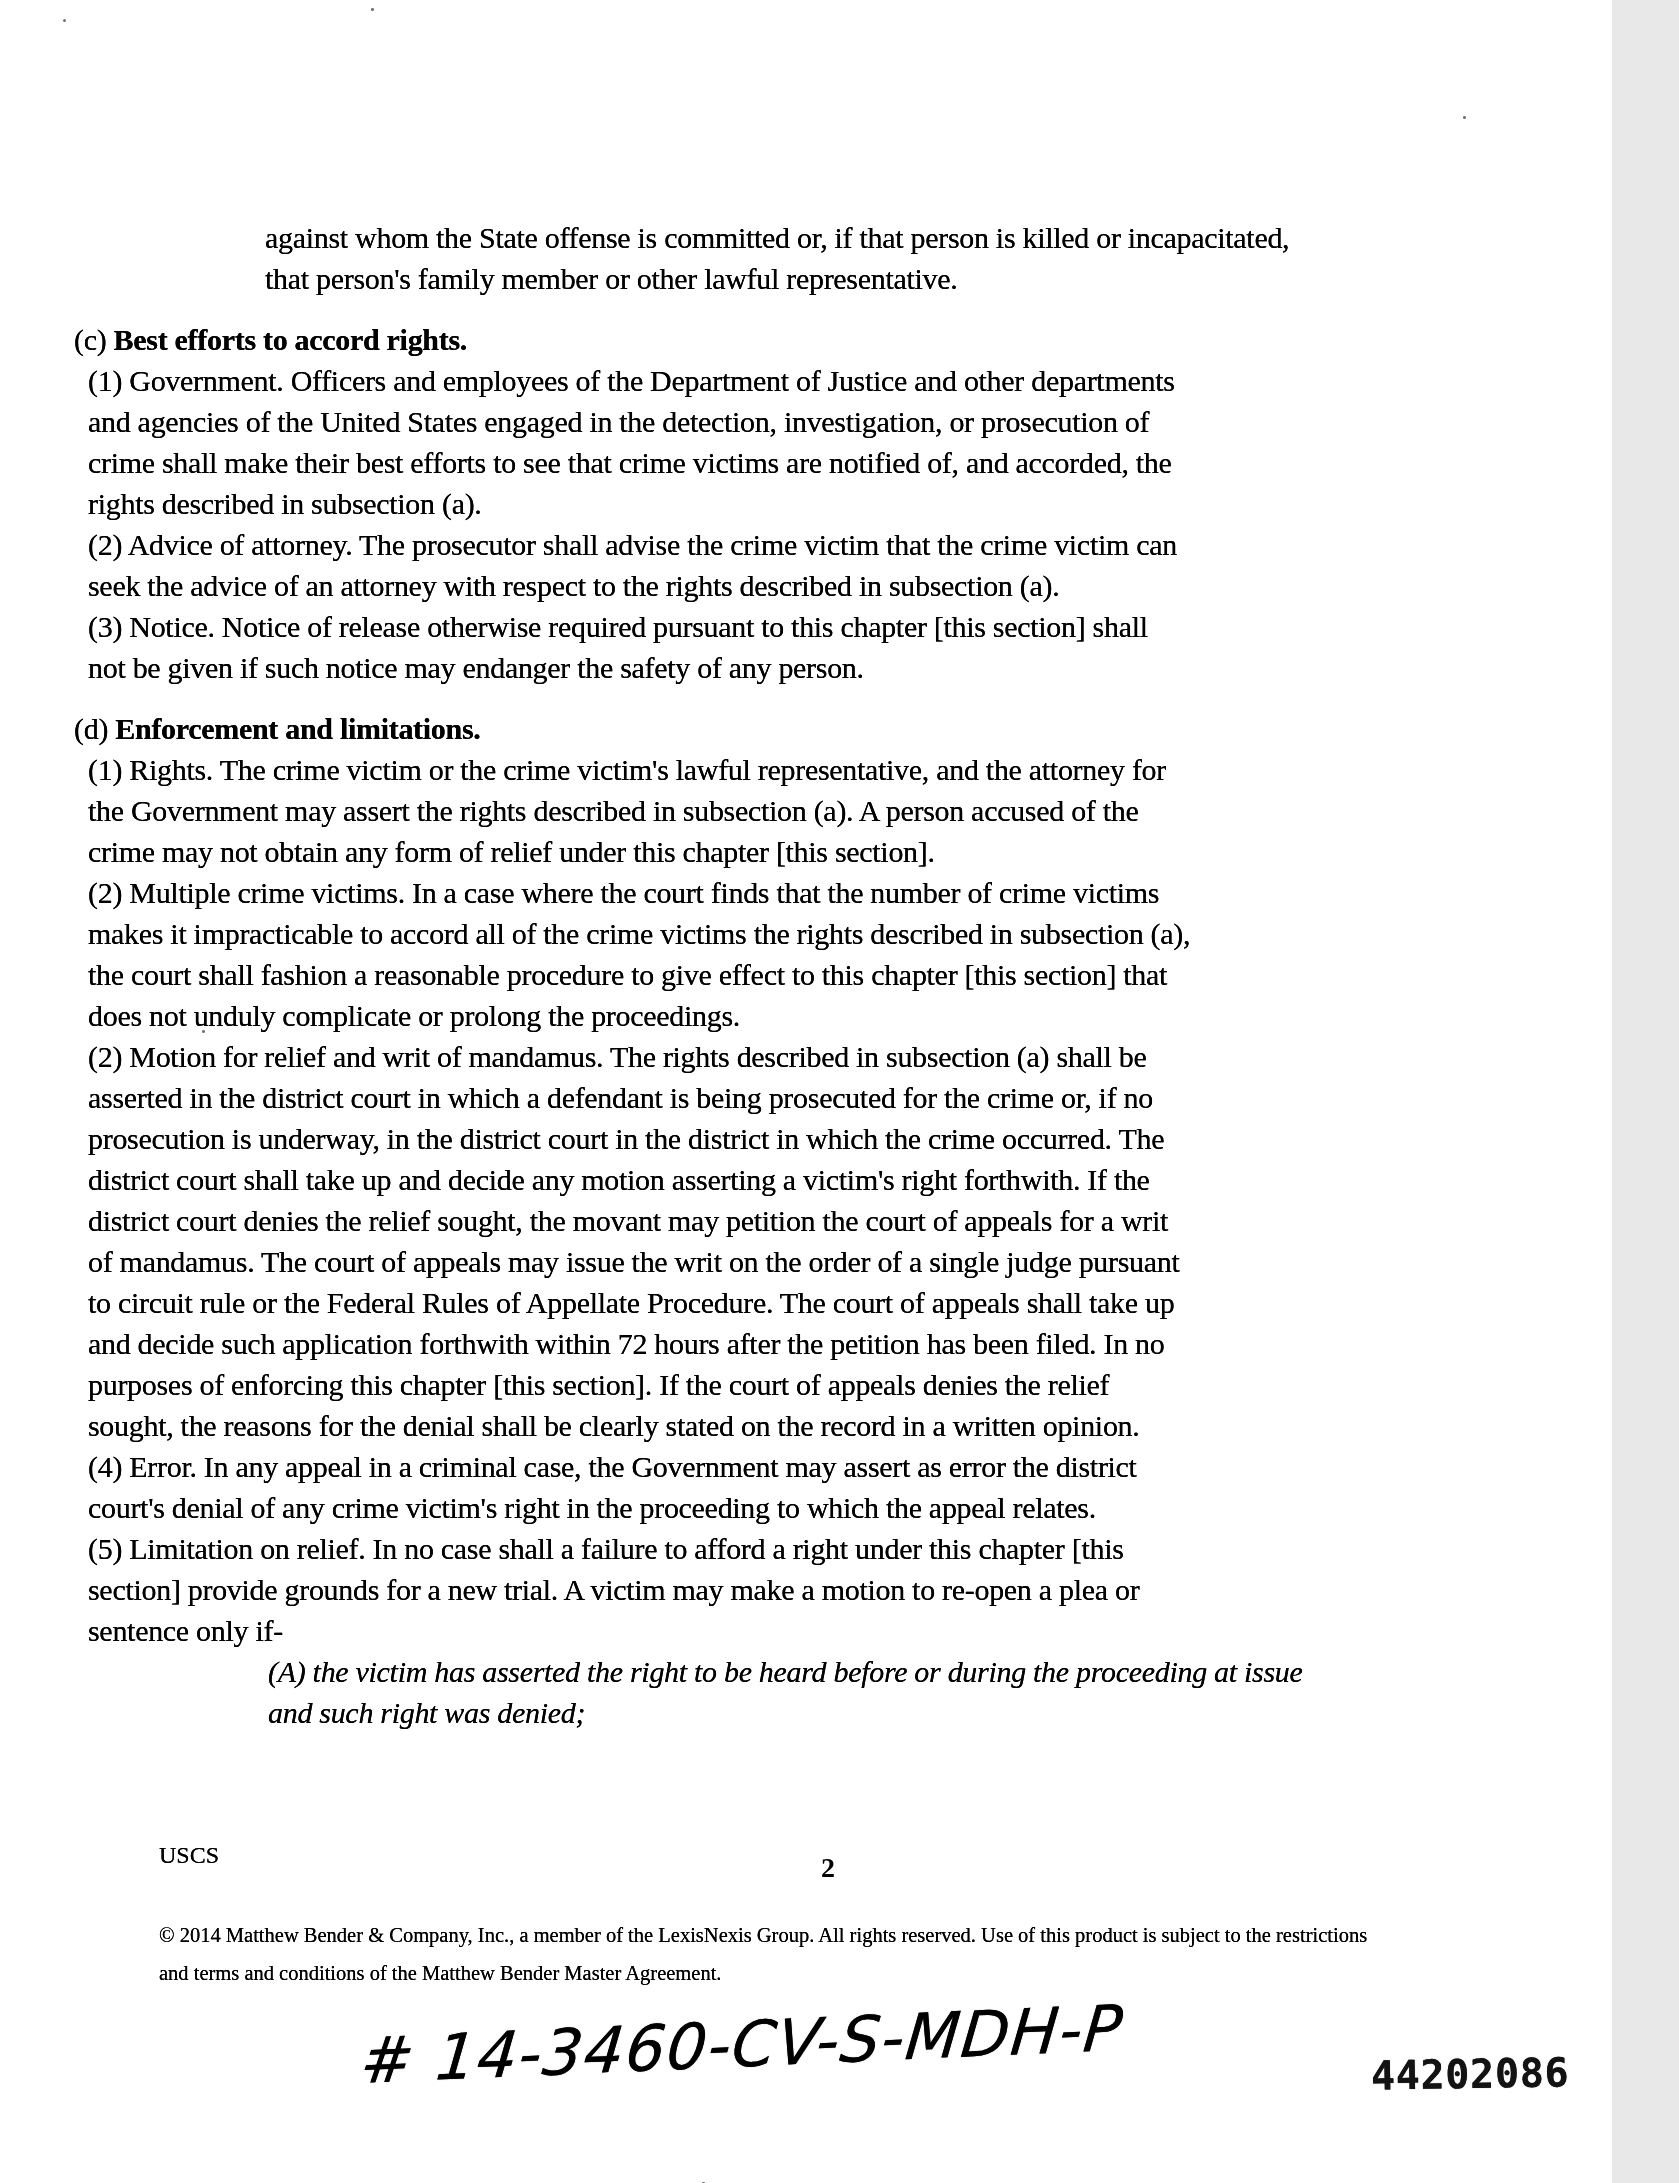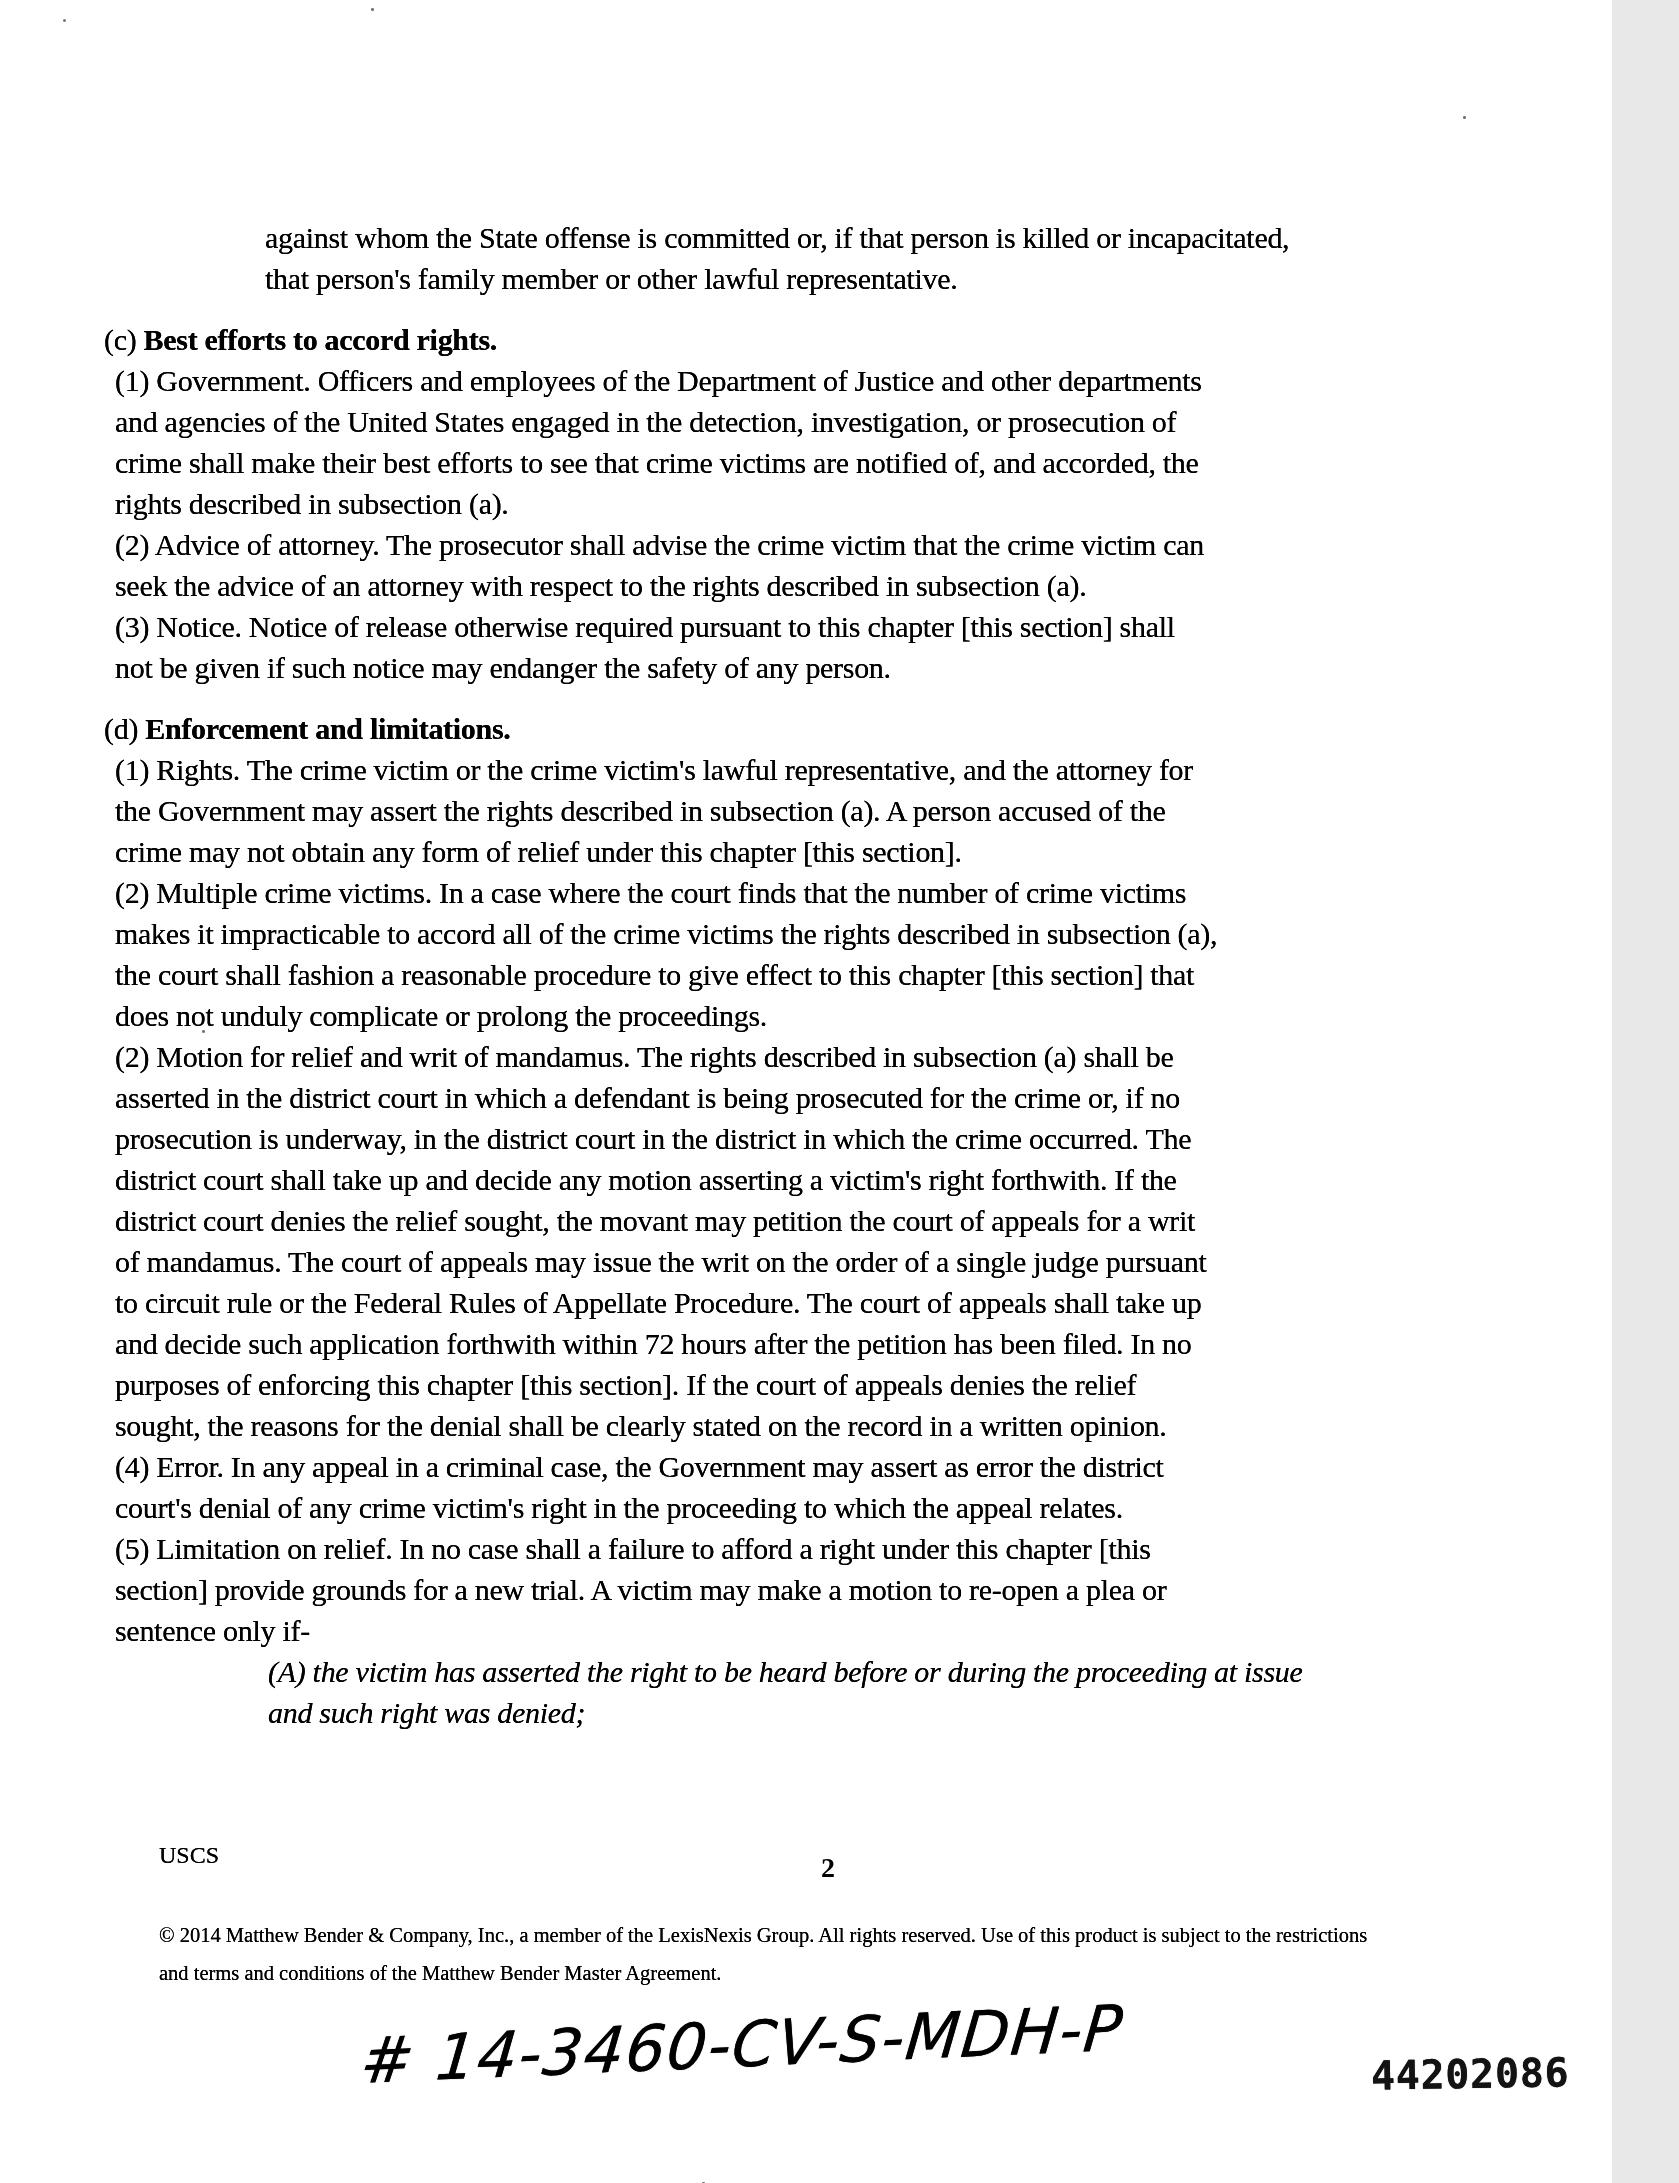--- a/index.html
+++ b/index.html
@@ -22,23 +22,23 @@
     top: 217px;
     left: 0;
     right: 0;
     font-size: 30px;
     line-height: 41px;
     letter-spacing: -0.3px;
     text-shadow: 0 0 0.5px #000;  
   }
   .doc .line { white-space: nowrap; }
   .block.hang2   { margin-left: 265px; }
-  .block.para    { margin-left: 115px; }
+  .block.para    { margin-left: 88px; }
   .block.indent3 { margin-left: 268px; font-style: italic; }
-  .block.heading { margin-left: 104px; margin-top: 20px; white-space: nowrap; }
+  .block.heading { margin-left: 74px; margin-top: 20px; white-space: nowrap; }
   .block.heading .htitle { font-weight: bold; }
   
   .footer-left {
     position: absolute;
     left: 159px;
     top: 1842px;
     font-size: 24px;
     text-shadow: 0 0 0.5px #000;
     text-align: center;
   }

